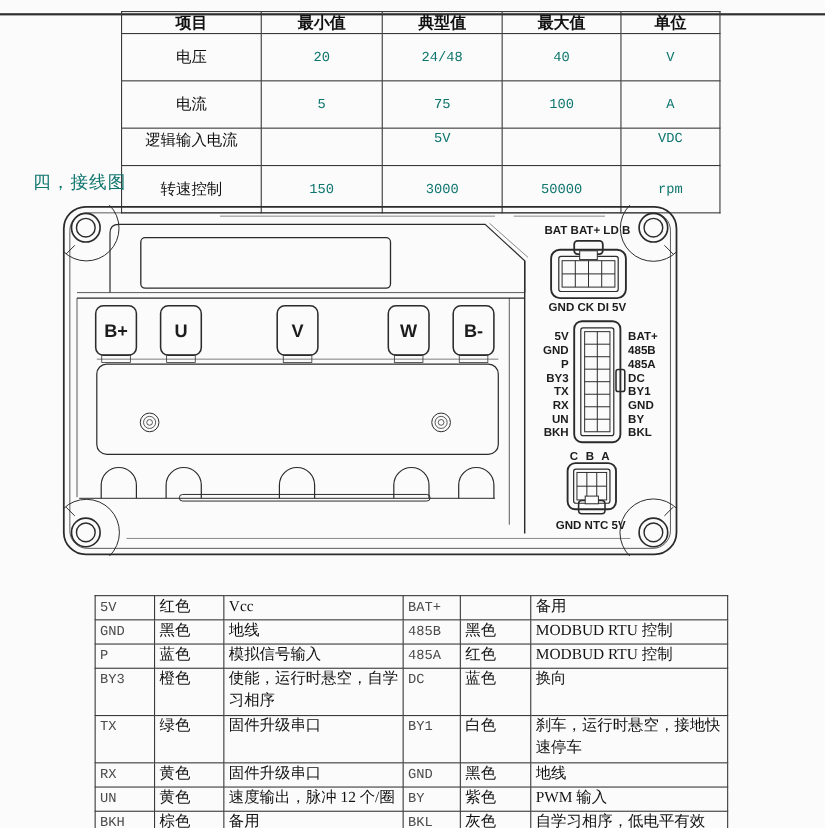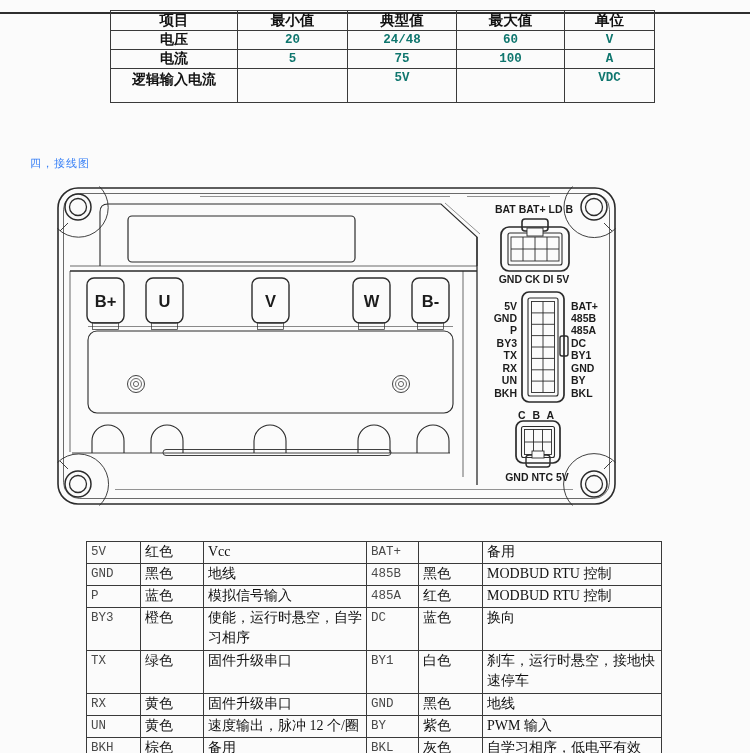--- a/index.html
+++ b/index.html
@@ -5,29 +5,29 @@
   html,body{margin:0;padding:0;}
   body{
     width:750px;height:753px;position:relative;overflow:hidden;
     background:#fbfbfb;color:#111;
     font-family:"Liberation Serif", serif;
   }
   .abs{position:absolute;}
   
   .top-rule{left:0;top:12px;width:750px;height:2px;background:#2f2f2f;}
   
-  .heading{left:30px;top:156px;font-size:11px;letter-spacing:1px;color:#3b82f6;}
+  .heading{left:30px;top:156px;font-size:16px;letter-spacing:1px;color:#0f766e;}
 
   table{border-collapse:collapse;table-layout:fixed;background:transparent;}
   td,th{border:1px solid #3a3a3a;overflow:hidden;}
 
   
   #spec-wrap{left:110px;top:10px;border-radius:28px;}
   #spec-table th{font-size:14.5px;font-weight:bold;text-align:center;padding:0;}
-  #spec-table td{font-size:14px;text-align:center;padding:0;vertical-align:middle;font-weight:bold;}
+  #spec-table td{font-size:14px;text-align:center;padding:12px;vertical-align:middle;}
   #spec-table td.num{font-family:"Liberation Mono", monospace;font-size:12.5px;color:#0f766e;}
   #spec-table tr.row-top td{vertical-align:top;padding-top:2px;}
 
   
   #pin-wrap{left:86px;top:541px;}
   #pin-table td{font-size:14px;text-align:left;vertical-align:top;padding:0 4px;line-height:20px;}
   #pin-table td.pin{font-family:"Liberation Mono", monospace;font-size:12.5px;color:#4a4a4a;line-height:21px;}
 
   
   #diagram{left:0;top:0;}
@@ -60,36 +60,43 @@
           <th>典型值</th>
           <th>最大值</th>
           <th>单位</th>
         </tr>
       </thead>
     <tbody>
         <tr style="height: 19px;">
           <td>电压</td>
           <td class="num">20</td>
           <td class="num">24/48</td>
-          <td class="num">60</td>
+          <td class="num">40</td>
           <td class="num">V</td>
         </tr>
         <tr style="height: 18px;">
           <td>电流</td>
           <td class="num">5</td>
           <td class="num">75</td>
           <td class="num">100</td>
           <td class="num">A</td>
         </tr>
         <tr class="row-top" style="height: 34px;">
           <td>逻辑输入电流</td>
           <td class="num"></td>
           <td class="num">5V</td>
           <td class="num"></td>
           <td class="num">VDC</td>
+        </tr>
+        <tr style="height: 20px;">
+          <td>转速控制</td>
+          <td class="num">150</td>
+          <td class="num">3000</td>
+          <td class="num">50000</td>
+          <td class="num">rpm</td>
         </tr>
       </tbody>
   </table>
 </div>
 
 <div class="abs heading">四，接线图</div>
 
 <svg id="diagram" class="abs" width="750" height="753" viewBox="0 0 750 753">
   <g class="ln">
 

